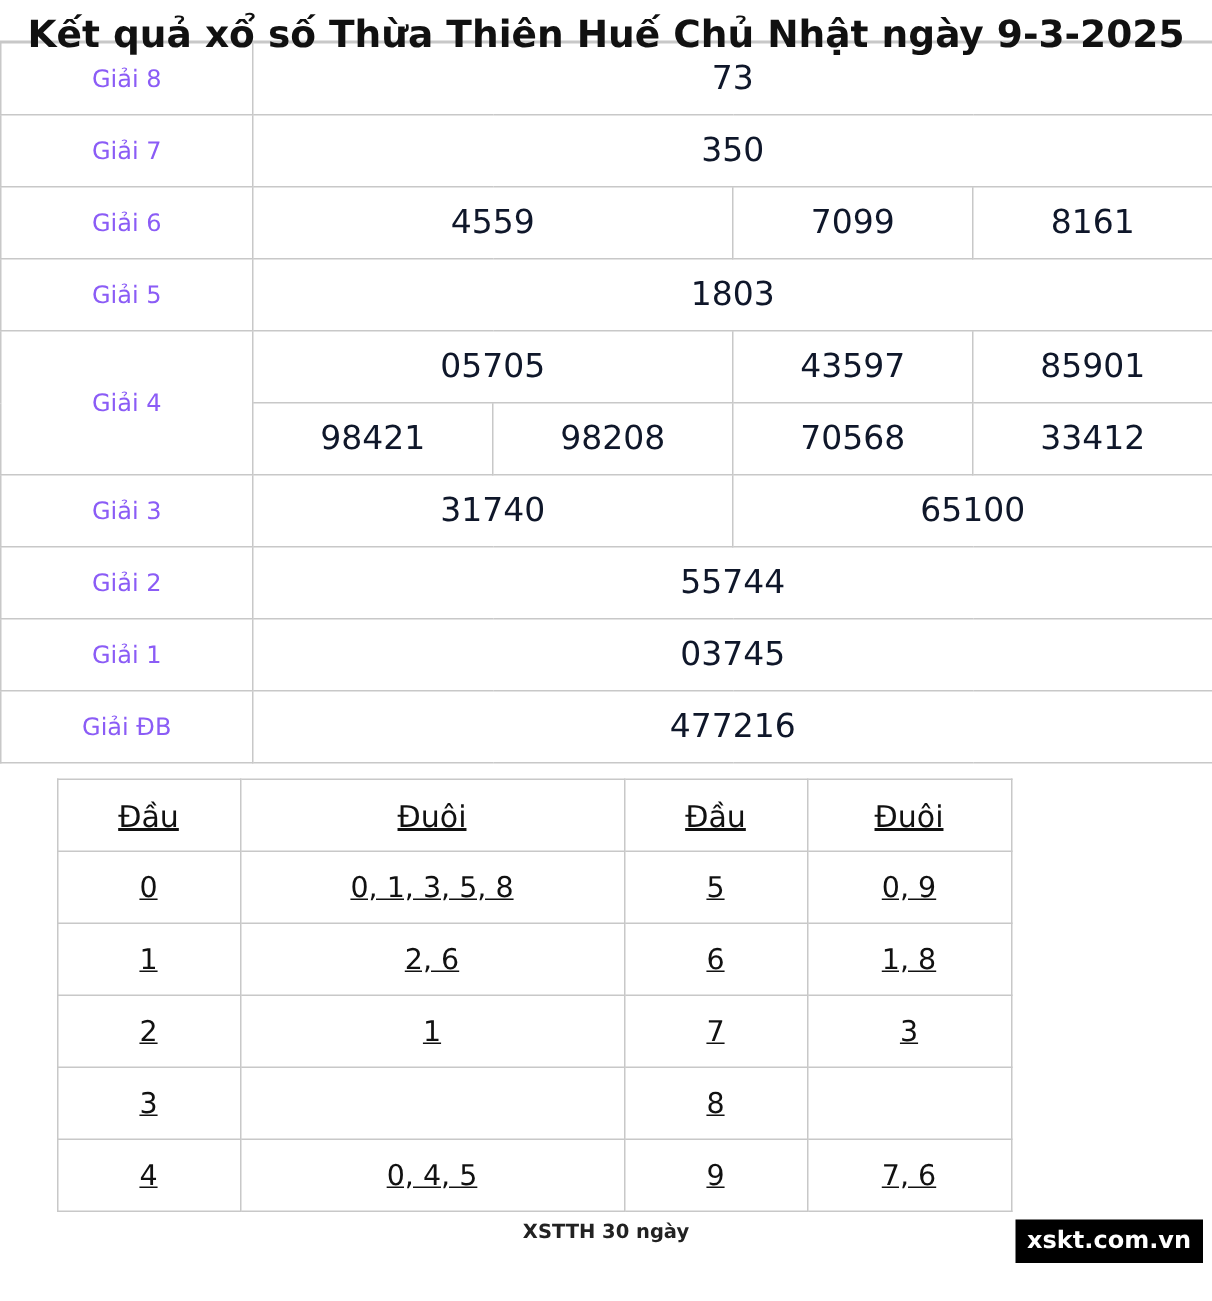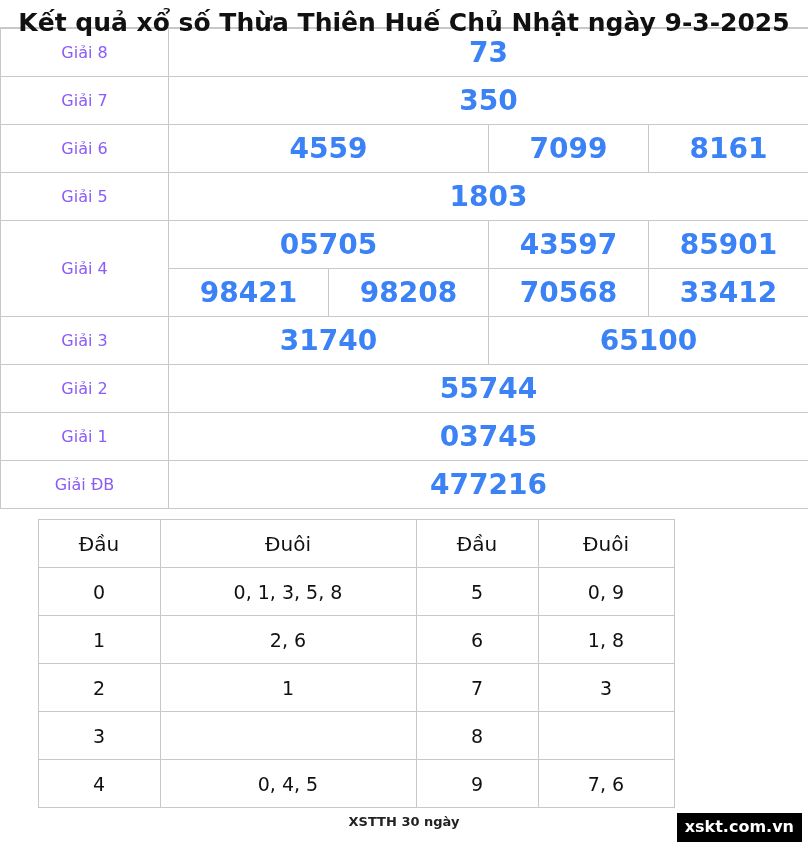--- a/index.html
+++ b/index.html
@@ -33,23 +33,23 @@
   
   table.results {
     width: 808px;
     border-collapse: collapse;
     table-layout: fixed;
   }
   table.results td {
     border: 1px solid #c8c8c8;
     text-align: center;
     vertical-align: middle;
-    font-size: 28px;
-    font-weight: bold;
-    color: #3b82f6;
+    font-size: 22px;
+    font-weight: normal;
+    color: #0f172a;
     height: 48px;
     padding: 0;
   }
   table.results td.label {
     width: 168px;
     font-size: 16px;
     font-weight: normal;
     color: #8b5cf6;
   }
   td.special {
@@ -60,20 +60,21 @@
     color: #c00000;
     font-size: 28px;
   }
 
   
   .ht-wrap {
     width: 712px;
     display: flex;
     justify-content: center;
     margin-top: 10px;
+    text-decoration: underline;
   }
   table.headtail {
     border-collapse: collapse;
     table-layout: fixed;
     width: 636px;
   }
   table.headtail th, table.headtail td {
     border: 1px solid #c8c8c8;
     text-align: center;
     vertical-align: middle;

